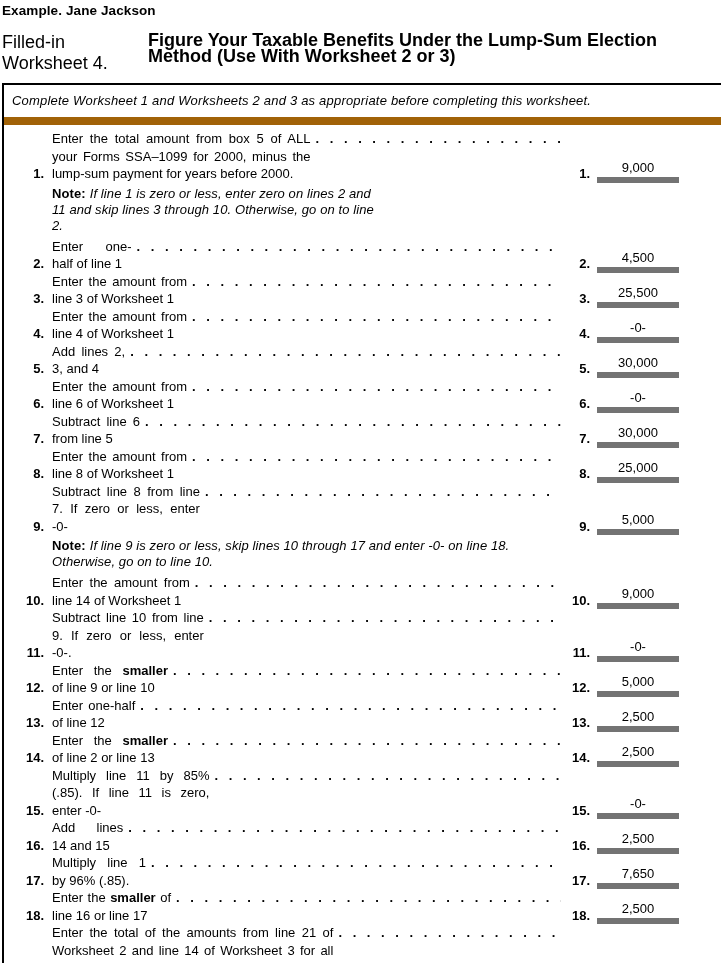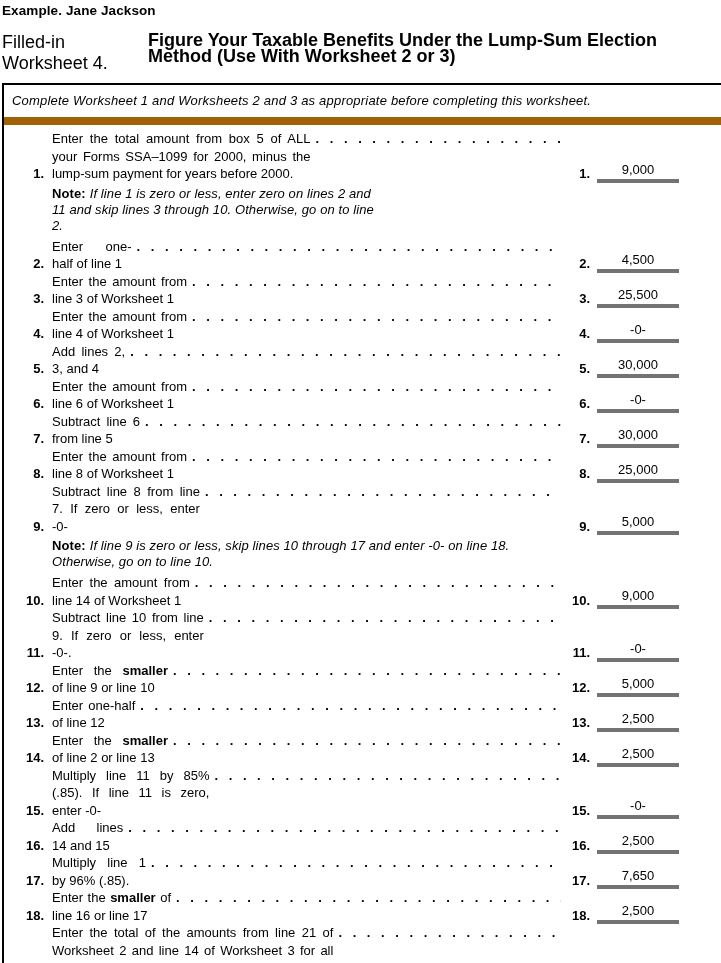--- a/index.html
+++ b/index.html
@@ -47,21 +47,21 @@
   }
   .wright {
     width: 160px; flex-shrink: 0; box-sizing: border-box;
     display: flex; align-items: flex-end; padding-right: 42px;
   }
   .wrnum {
     width: 36px; flex-shrink: 0; box-sizing: border-box;
     text-align: right; font-weight: 700; padding-right: 7px;
   }
   .wamount {
-    flex: 1; text-align: center; border-bottom: 4px solid #737373;
+    flex: 1; text-align: center; border-bottom: 6px solid #737373;
     line-height: 16px; padding-bottom: 1px;
   }
 
   .note { font-style: italic; margin: 3px 0 4px 48px; line-height: 16px; letter-spacing: 0.1px; }
   .nlabel { font-style: normal; font-weight: 700; margin-right: 4px; }
   .note-after-1 { max-width: 332px; }
   .note-after-9 { max-width: 505px; }
 </style>
 </head>
 <body>

